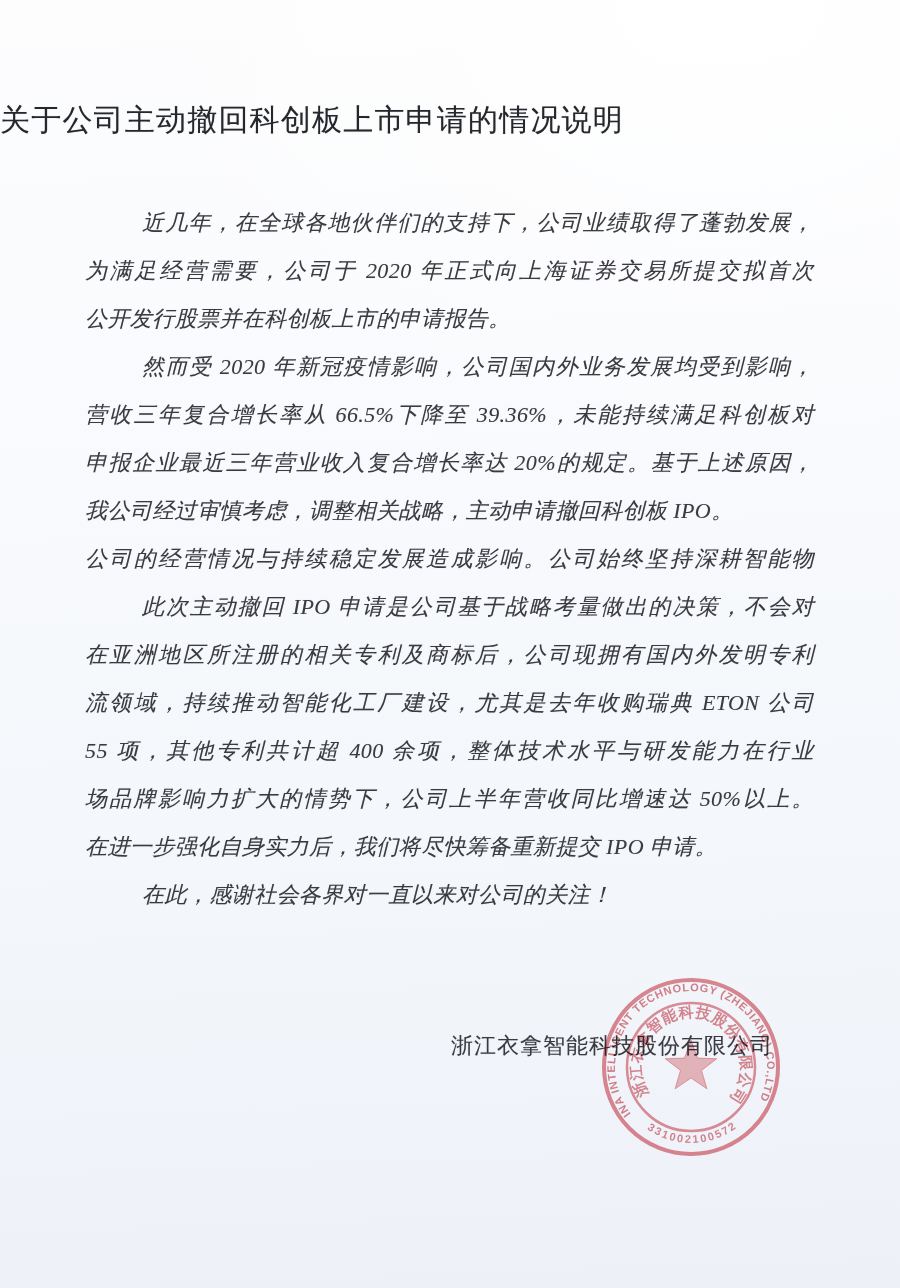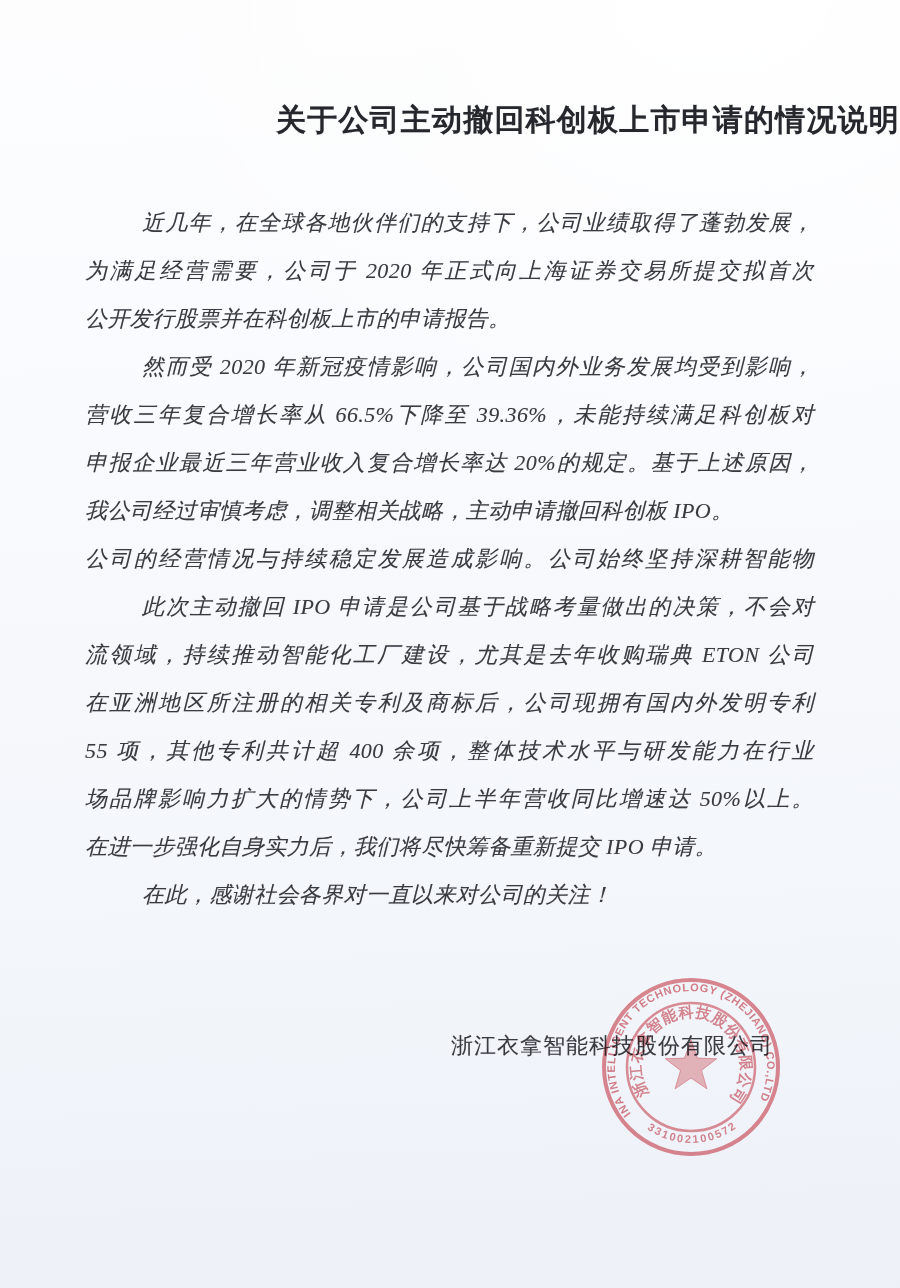--- a/index.html
+++ b/index.html
@@ -8,23 +8,23 @@
     width:900px;height:1288px;
     overflow:hidden;
     background:
       radial-gradient(120% 60% at 80% 0%, rgba(255,255,255,.9) 0%, rgba(255,255,255,0) 60%),
       linear-gradient(178deg,#fdfdfe 0%, #f8fafd 35%, #f4f7fb 65%, #edf0f7 100%);
     font-family:"Liberation Serif","DejaVu Serif",serif;
     color:#3a3b41;
   }
   .title{
     position:absolute;top:96px;left:0;right:0;
-    text-align:right;
+    text-align:left;
     font-family:"Liberation Sans","DejaVu Sans",sans-serif;
-    font-weight:700;
+    font-weight:400;
     font-size:30px;line-height:48px;
     letter-spacing:1.2px;
     color:#26272c;
     white-space:nowrap;
     text-shadow:0 0 1px rgba(38,39,44,.25);
   }
   .body-block{
     position:absolute;left:85px;top:199px;width:729px;font-style:italic;
   }
   .line{
@@ -88,22 +88,22 @@
     </div>
     <div>
       <div class="line indent">然而受 2020 年新冠疫情影响，公司国内外业务发展均受到影响，</div>
       <div class="line">营收三年复合增长率从 66.5%下降至 39.36%，未能持续满足科创板对</div>
       <div class="line">申报企业最近三年营业收入复合增长率达 20%的规定。基于上述原因，</div>
       <div class="line last">我公司经过审慎考虑，调整相关战略，主动申请撤回科创板 IPO。</div>
     </div>
     <div>
       <div class="line">公司的经营情况与持续稳定发展造成影响。公司始终坚持深耕智能物</div>
       <div class="line indent">此次主动撤回 IPO 申请是公司基于战略考量做出的决策，不会对</div>
+      <div class="line">在亚洲地区所注册的相关专利及商标后，公司现拥有国内外发明专利</div>
       <div class="line">流领域，持续推动智能化工厂建设，尤其是去年收购瑞典 ETON 公司</div>
-      <div class="line">在亚洲地区所注册的相关专利及商标后，公司现拥有国内外发明专利</div>
       <div class="line">55 项，其他专利共计超 400 余项，整体技术水平与研发能力在行业</div>
       <div class="line">场品牌影响力扩大的情势下，公司上半年营收同比增速达 50%以上。</div>
       <div class="line last">在进一步强化自身实力后，我们将尽快筹备重新提交 IPO 申请。</div>
     </div>
     <div>
       <div class="line indent last">在此，感谢社会各界对一直以来对公司的关注！</div>
     </div>
   </div>
 
   <div class="sig-company">浙江衣拿智能科技股份有限公司</div>

